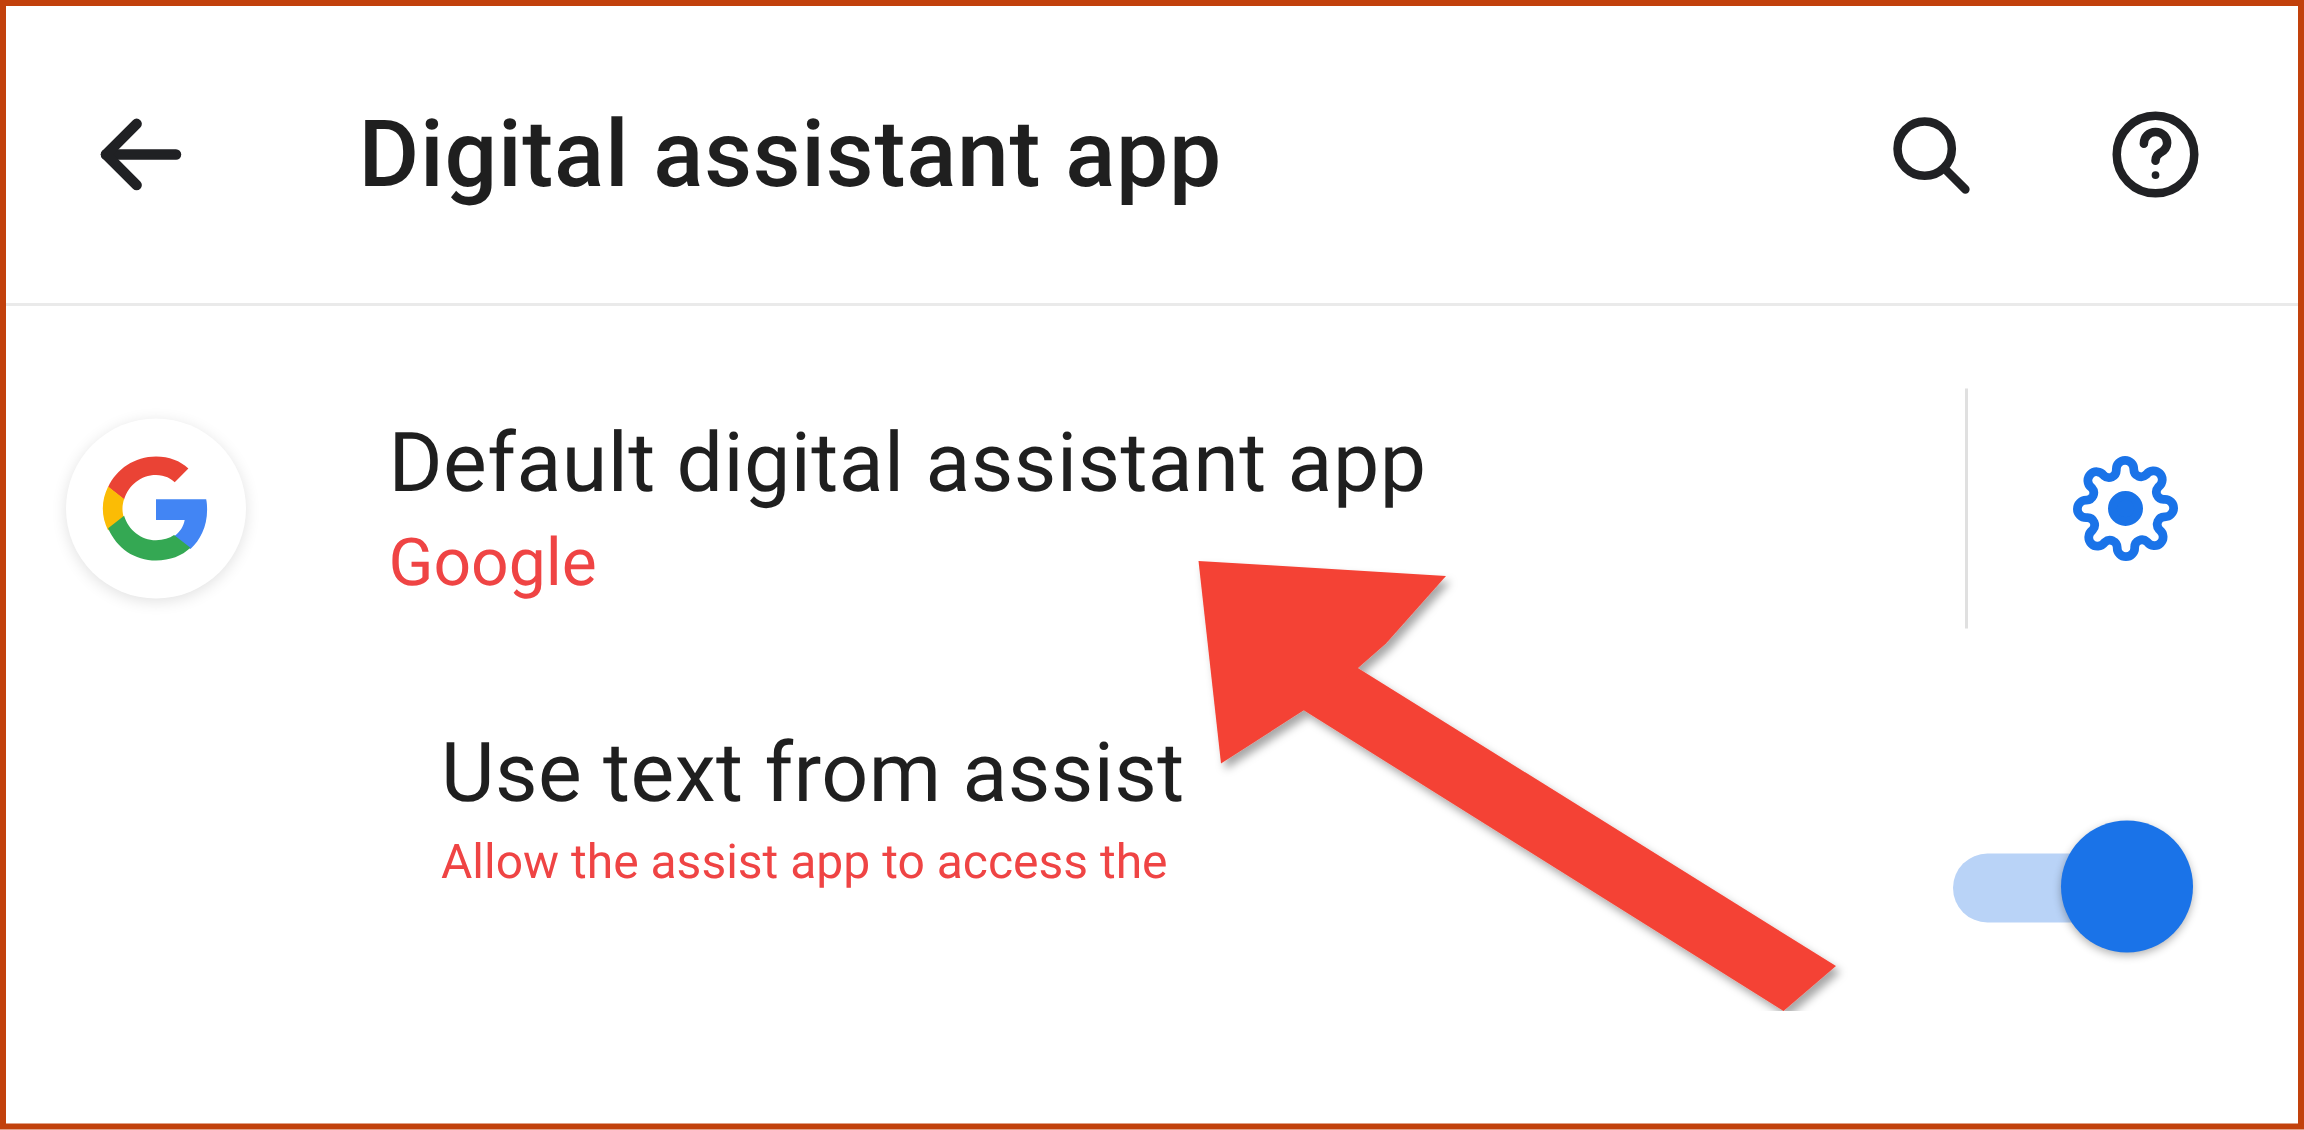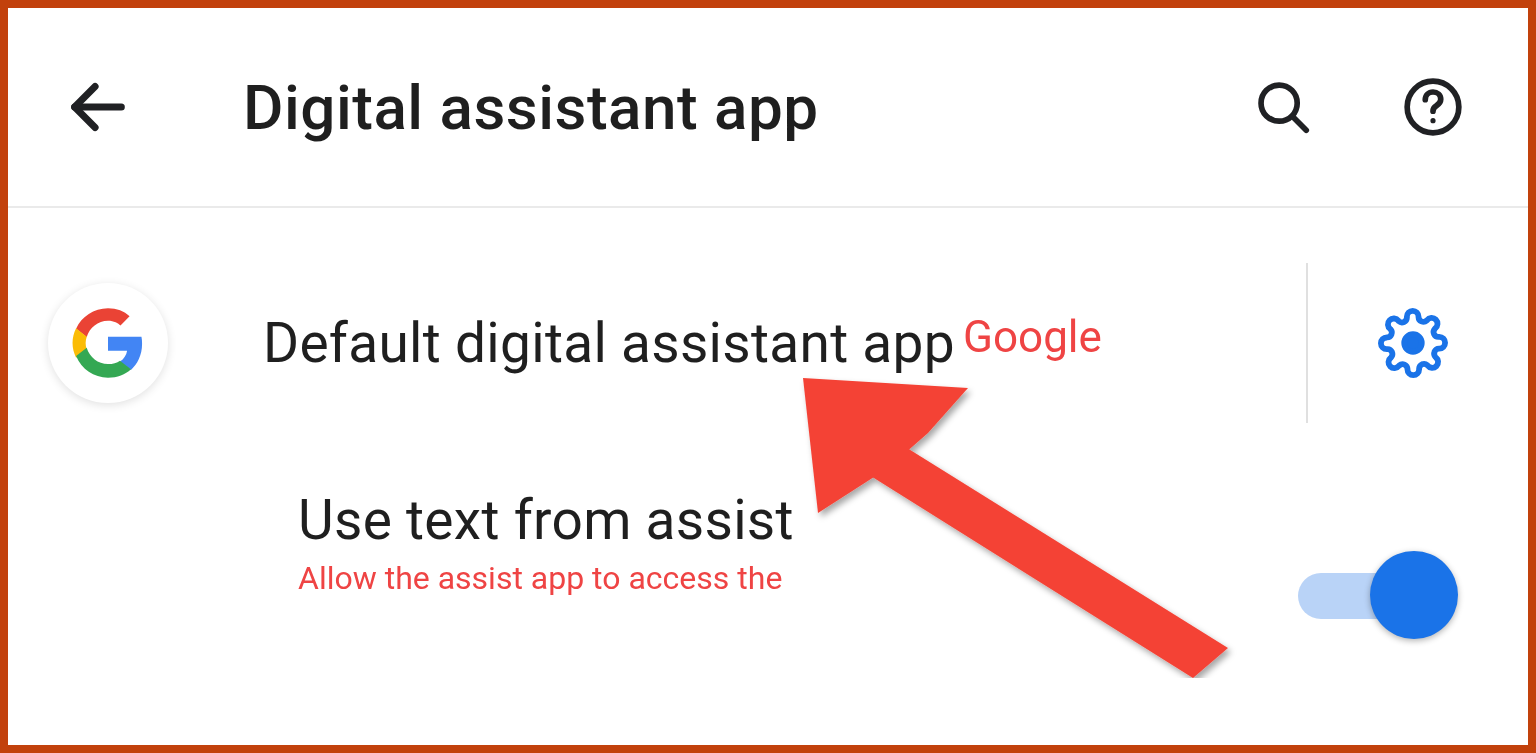--- a/index.html
+++ b/index.html
@@ -1,27 +1,27 @@
 <!DOCTYPE html>
 <html><head>
 <meta charset="utf-8">
 <style>
   html,body{margin:0;padding:0;width:1536px;height:753px;background:#fff;overflow:hidden}
   *{box-sizing:border-box;font-family:Roboto,"Helvetica Neue",Arial,sans-serif;-webkit-font-smoothing:antialiased}
-  .frame{position:absolute;inset:0;border:8px solid #c2410c}
+  .frame{position:absolute;inset:0;border:4px solid #c2410c}
   
   .header{display:flex;align-items:center;height:200px;padding:0 40px;border-bottom:2px solid #eaeaea}
   .back-btn{width:100px;height:100px;display:flex;align-items:center;justify-content:center;cursor:pointer;border-radius:50%}
   .title{font-size:62px;font-weight:500;color:#1f1f1f;letter-spacing:.5px;margin-left:95px;flex:1}
   .hdr-actions{display:flex;gap:60px;margin-right:10px}
   .hdr-icon{width:90px;height:90px;display:flex;align-items:center;justify-content:center;cursor:pointer}
   
   .row{display:flex;align-items:center;padding:55px 40px 55px 40px}
   .app-icon{width:120px;height:120px;border-radius:50%;background:#fff;box-shadow:0 2px 10px rgba(0,0,0,.12);display:flex;align-items:center;justify-content:center;flex:none}
-  .row-text{margin-left:95px;flex:1;display:flex;flex-direction:row;gap:8px}
+  .row-text{margin-left:95px;flex:1;display:flex;flex-direction:column;gap:8px}
   .row-title{font-size:55px;color:#1f1f1f;font-weight:400;letter-spacing:.3px}
   .row-sub{font-size:44px;color:#ef4444}
   .sep{width:2px;height:160px;background:#e0e0e0;margin:0 60px}
   .gear-btn{width:90px;height:90px;display:flex;align-items:center;justify-content:center;cursor:pointer;margin-right:30px}
   
   .row2{padding:10px 40px 0 290px;position:relative}
   .row2 .row-title{font-size:55px}
   .row2 .row-sub{font-size:32px;line-height:1.3;margin-top:6px}
   .switch{position:absolute;right:70px;bottom:-25px;width:160px;height:70px}
   .switch .track{position:absolute;left:0;top:18px;width:120px;height:46px;border-radius:23px;background:#b9d3f7}

